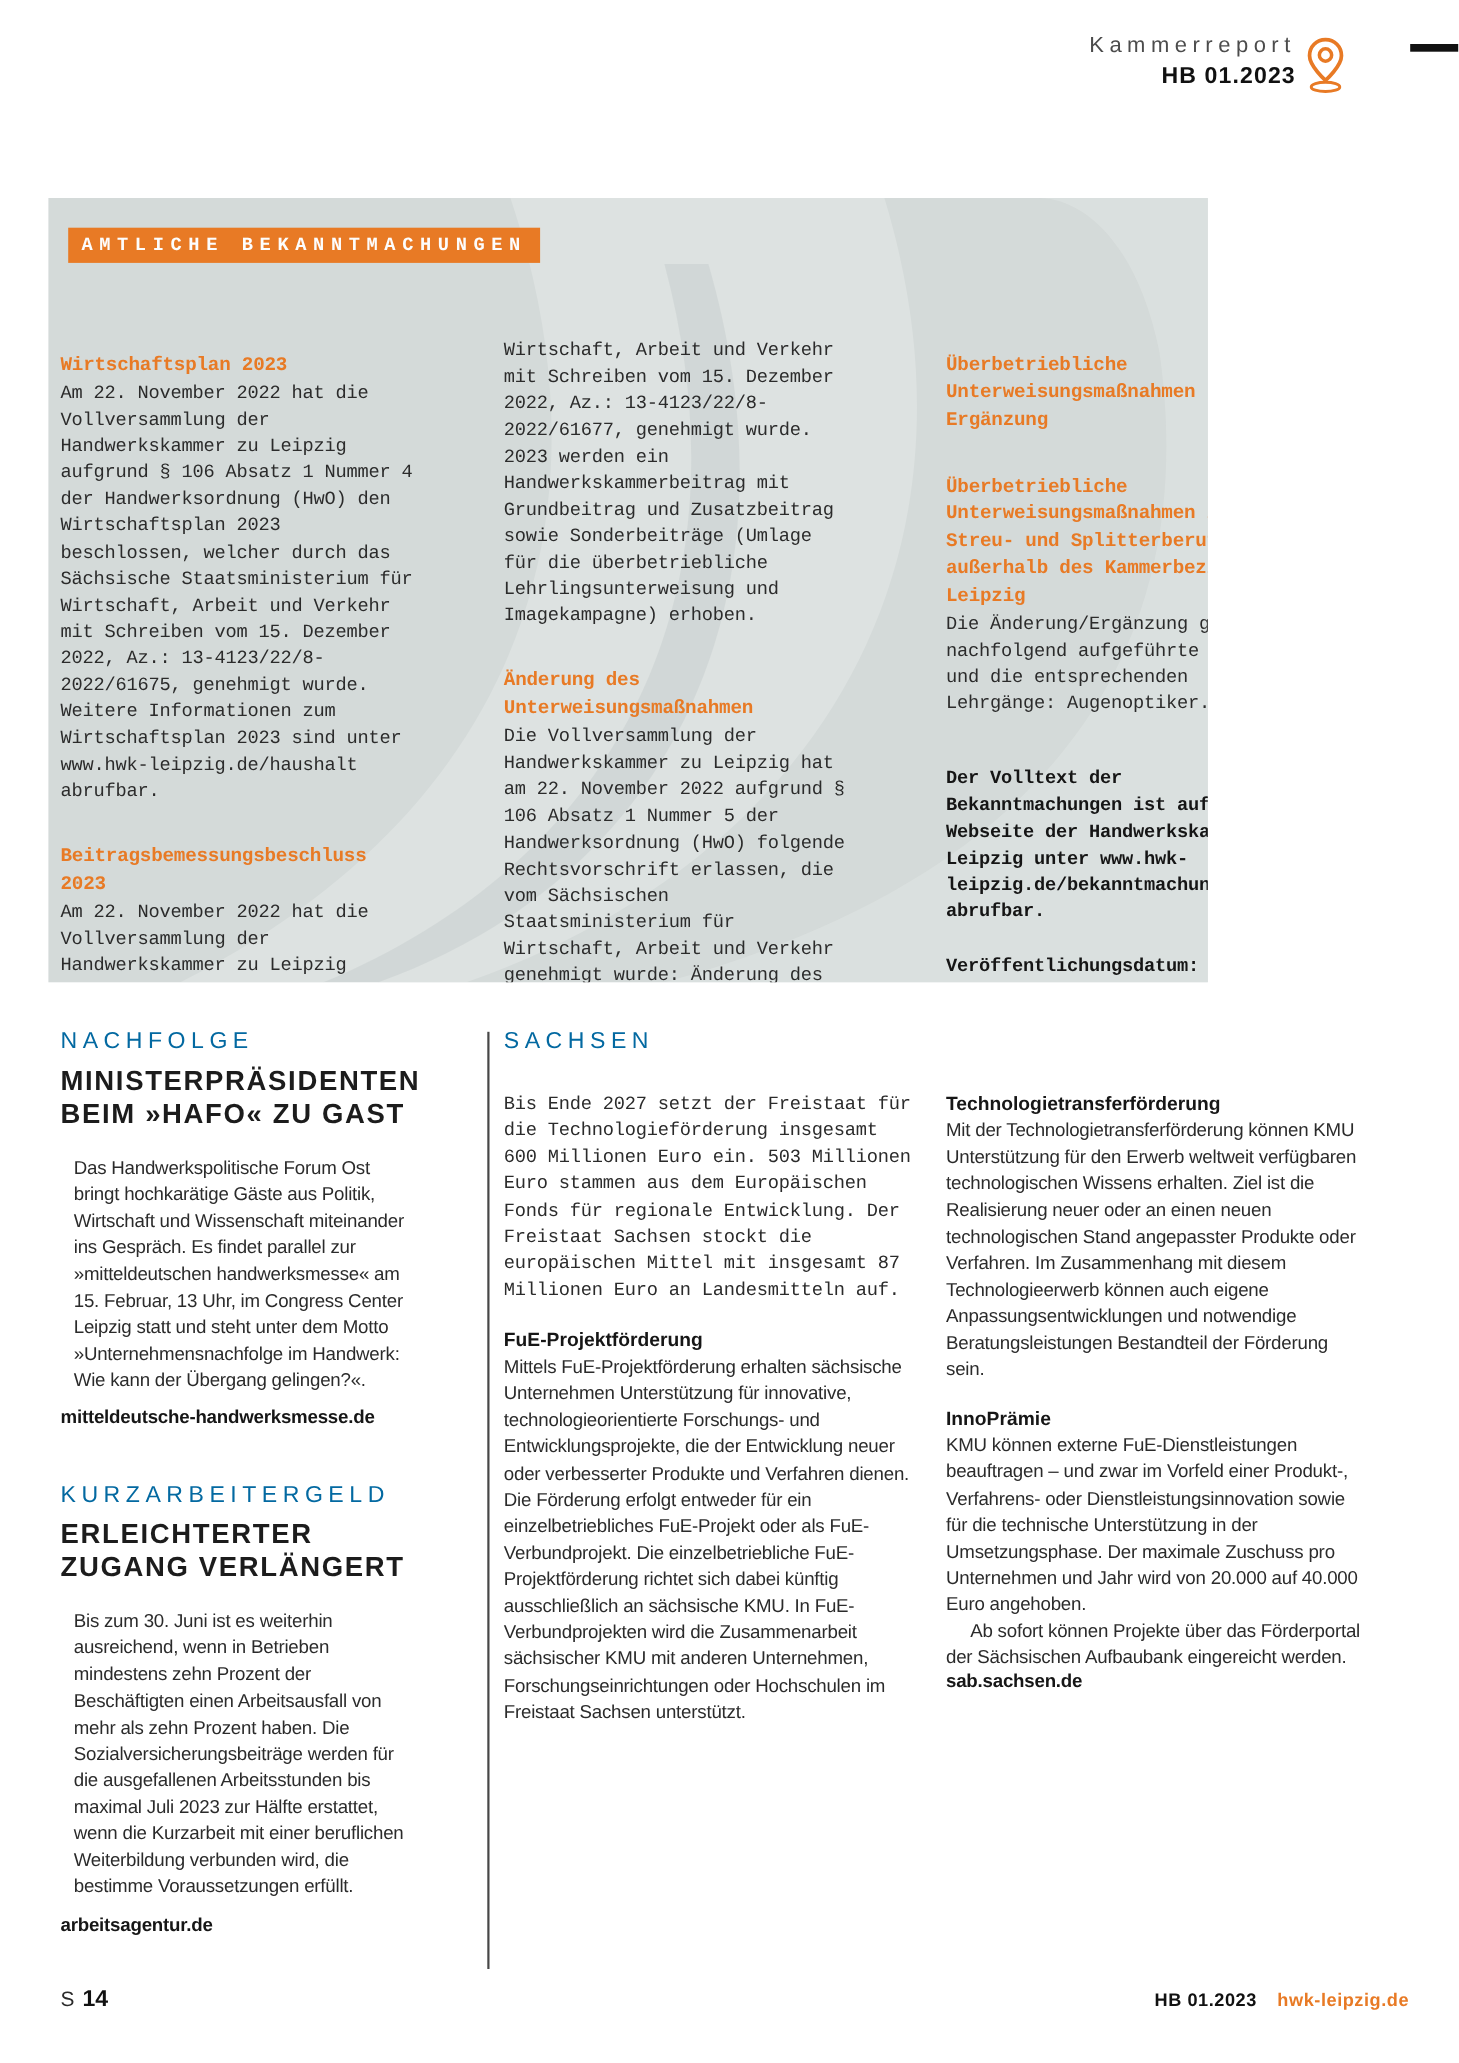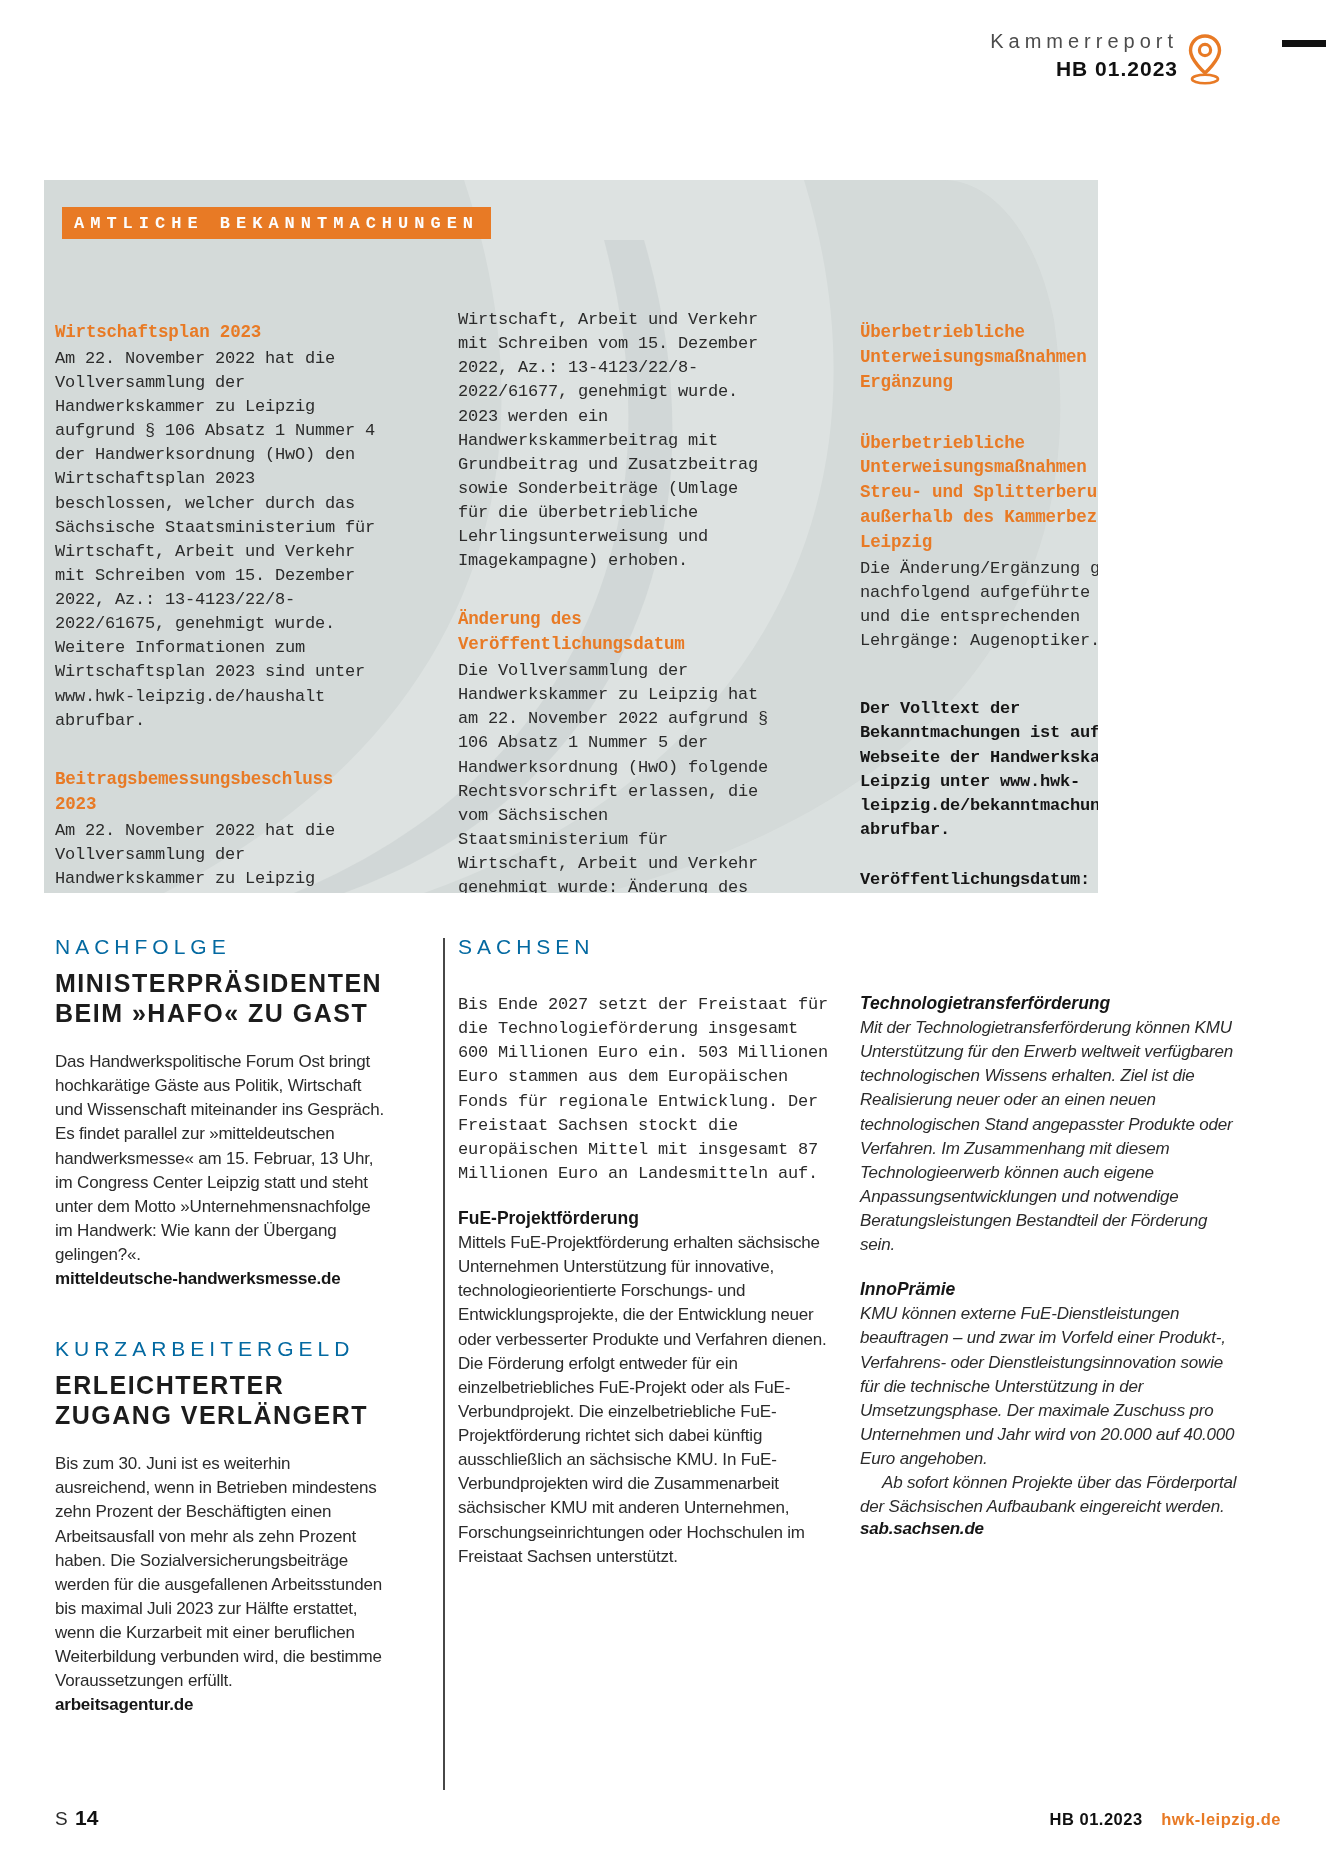--- a/index.html
+++ b/index.html
@@ -29,29 +29,29 @@
   .c1{left:11px;width:322px;}
   .c2{left:414px;width:318px;}
   .c3{left:816px;width:326px;}
   
   .kicker{color:#0369a1;font-size:21px;letter-spacing:5px;font-weight:normal;}
   .story-title{font-weight:bold;color:#1c1c1c;letter-spacing:1.5px;}
   .body-txt{font-size:17px;line-height:1.42;letter-spacing:-0.2px;color:#2b2b2b;}
   .subhead{font-weight:bold;color:#161616;font-size:17.5px;margin:22px 0 2px 0;}
   .leftcol{position:absolute;left:55px;top:935px;width:332px;}
   .leftcol .story-title{font-size:25px;line-height:1.18;margin:10px 0 22px 0;}
-  .leftcol .body-txt{margin:0;}
+  .leftcol .body-txt{margin:12px;}
   .leftcol .link-line{margin-top:2px;}
   .story2{margin-top:48px;}
   .vrule{position:absolute;left:443px;top:938px;width:2px;height:852px;background:#474747;}
   .article{position:absolute;left:458px;top:935px;width:800px;}
   .article .story-title{font-size:34px;letter-spacing:2px;margin:8px 0 0 0;}
   .artcols{display:flex;gap:22px;margin-top:34px;}
   .artcol-a{width:380px;}
-  .artcol-b{width:385px;font-style:italic;}
+  .artcol-b{width:385px;}
   .artcol-a .subhead:first-child,.artcol-b .subhead:first-child{margin-top:0;}
   .indent{ text-indent:22px;}
   .link-line{font-weight:bold;color:#161616;font-size:17px;letter-spacing:-0.2px;}
   
   .footer-left{position:absolute;left:55px;top:1806px;font-size:19px;color:#2b2b2b;}
   .footer-left .pfx{font-weight:normal;letter-spacing:2px;}
   .footer-left .num{font-weight:bold;font-size:21px;color:#111;}
   .footer-right{position:absolute;right:45px;top:1810px;font-size:16.5px;}
   .footer-right .iss{font-weight:bold;color:#111;letter-spacing:0.5px;}
   .footer-right .site{font-weight:bold;color:#e87a25;margin-left:14px;letter-spacing:0.5px;}
@@ -85,21 +85,21 @@
       <div class="h">Wirtschaftsplan 2023</div>
       <p>Am 22. November 2022 hat die Vollversammlung der Handwerkskammer zu Leipzig aufgrund § 106 Absatz 1 Nummer 4 der Handwerksordnung (HwO) den Wirtschaftsplan 2023 beschlossen, welcher durch das Sächsische Staatsministerium für Wirtschaft, Arbeit und Verkehr mit Schreiben vom 15. Dezember 2022, Az.: 13-4123/22/8-2022/61675, genehmigt wurde. Weitere Informationen zum Wirtschaftsplan 2023 sind unter www.hwk-leipzig.de/haushalt abrufbar.</p>
       <div class="gap"></div>
       <div class="h">Beitragsbemessungsbeschluss 2023</div>
       <p>Am 22. November 2022 hat die Vollversammlung der Handwerkskammer zu Leipzig aufgrund § 106 Absatz 1 Nummer 5 der Handwerksordnung (HwO) den Beitragsbemessungsbeschluss für 2023 beschlossen, welcher durch das Sächsische Staatsministerium für</p>
     </div>
 
     <div class="anncol c2">
       <p>Wirtschaft, Arbeit und Verkehr mit Schreiben vom 15. Dezember 2022, Az.: 13-4123/22/8-2022/61677, genehmigt wurde. 2023 werden ein Handwerkskammerbeitrag mit Grundbeitrag und Zusatzbeitrag sowie Sonderbeiträge (Umlage für die überbetriebliche Lehrlingsunterweisung und Imagekampagne) erhoben.</p>
       <div class="gap"></div>
-      <div class="h">Änderung des Veröffentlichungsdatum</div>
+      <div class="h">Änderung des Unterweisungsmaßnahmen</div>
       <p>Die Vollversammlung der Handwerkskammer zu Leipzig hat am 22. November 2022 aufgrund § 106 Absatz 1 Nummer 5 der Handwerksordnung (HwO) folgende Rechtsvorschrift erlassen, die vom Sächsischen Staatsministerium für Wirtschaft, Arbeit und Verkehr genehmigt wurde: Änderung des Gebührenverzeichnisses der Handwerkskammer zu Leipzig – genehmigt mit Schreiben vom 15. Dezember 2022, Az.: 13-4123/22/8-2022/67274.</p>
     </div>
 
     <div class="anncol c3">
       <div class="h">Überbetriebliche Unterweisungsmaßnahmen – 40. Ergänzung</div>
       <div class="gap"></div>
       <div class="h">Überbetriebliche Unterweisungsmaßnahmen in Streu- und Splitterberufen und außerhalb des Kammerbezirkes Leipzig</div>
       <p>Die Änderung/Ergänzung gilt für nachfolgend aufgeführte Berufe und die entsprechenden Lehrgänge: Augenoptiker.</p>
       <div class="gap"></div>
         <div class="gap"></div>

